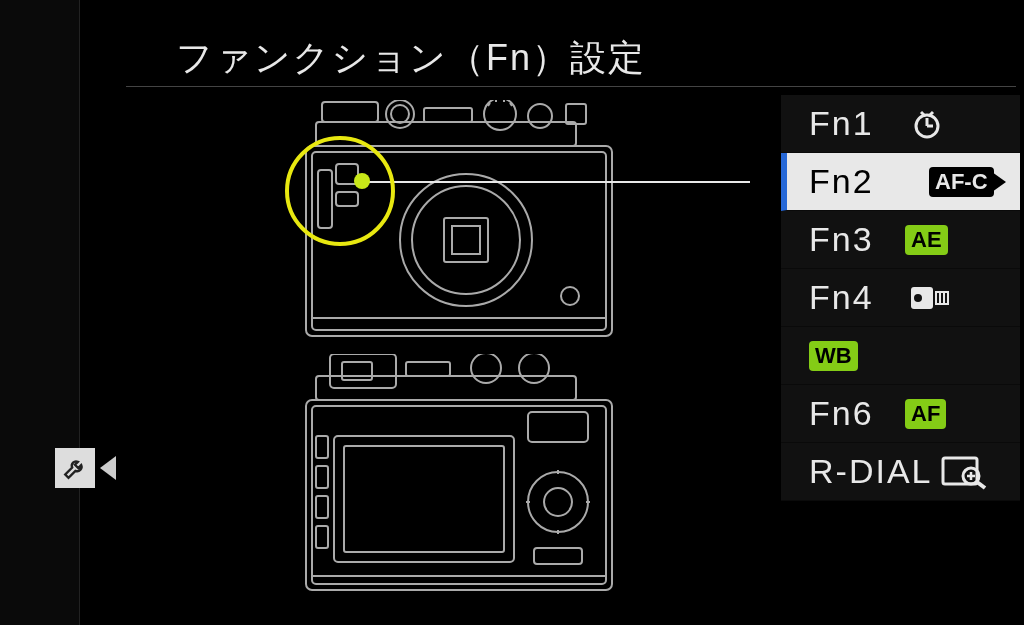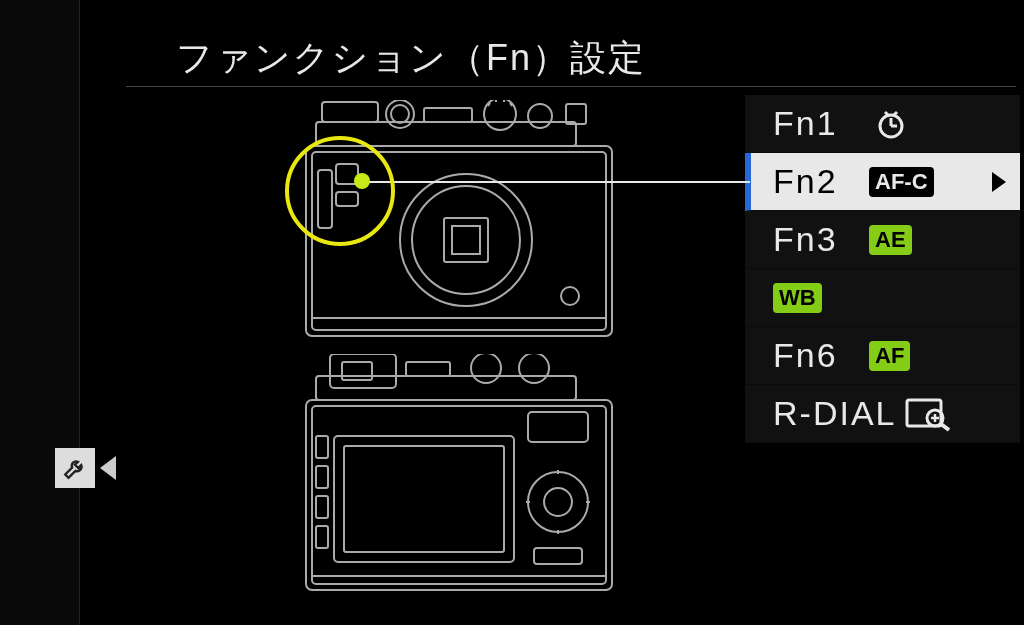--- a/index.html
+++ b/index.html
@@ -84,26 +84,28 @@
       display: flex;
       align-items: center;
       padding-left: 28px;
       font-size: 34px;
       font-weight: 400;
       color: #e8e8e8;
       letter-spacing: 2px;
       position: relative;
       border-bottom: 1px solid #0a0a0a;
       background: #111;
+      margin-left: 36px;
     }
     .fn-item.selected {
       background: #e8e8e8;
       color: #000;
       border-left: 6px solid #2668d8;
       padding-left: 22px;
+      gap: 24px;
     }
     .fn-label { flex: 0 0 96px; }
     .fn-icon {
       display: inline-flex;
       align-items: center;
       justify-content: center;
       margin-left: 4px;
     }
     .badge {
       background: #84cc16;
@@ -252,20 +254,33 @@
       <div class="fn-item selected">
         <span class="fn-label">Fn2</span>
         <span class="badge">AF-C</span>
         <span class="arrow-right"></span>
       </div>
       <div class="fn-item">
         <span class="fn-label">Fn3</span>
         <span class="badge">AE</span>
       </div>
       <div class="fn-item">
+        <span class="fn-label">Fn4</span>
+        <span class="fn-icon">
+          <svg width="44" height="30" viewBox="0 0 44 30">
+            <rect x="2" y="4" width="22" height="22" rx="3" fill="#e8e8e8"></rect>
+            <circle cx="9" cy="15" r="4" fill="#111"></circle>
+            <rect x="26" y="8" width="14" height="14" fill="#e8e8e8"></rect>
+            <rect x="28" y="10" width="2" height="10" fill="#111"></rect>
+            <rect x="32" y="10" width="2" height="10" fill="#111"></rect>
+            <rect x="36" y="10" width="2" height="10" fill="#111"></rect>
+          </svg>
+        </span>
+      </div>
+      <div class="fn-item">
         <span class="badge">WB</span>
       </div>
       <div class="fn-item">
         <span class="fn-label">Fn6</span>
         <span class="badge">AF</span>
       </div>
       <div class="fn-item">
         <span class="fn-label" style="flex: 0 0 128px;">R-DIAL</span>
         <span class="fn-icon">
           <svg width="48" height="36" viewBox="0 0 48 36">

